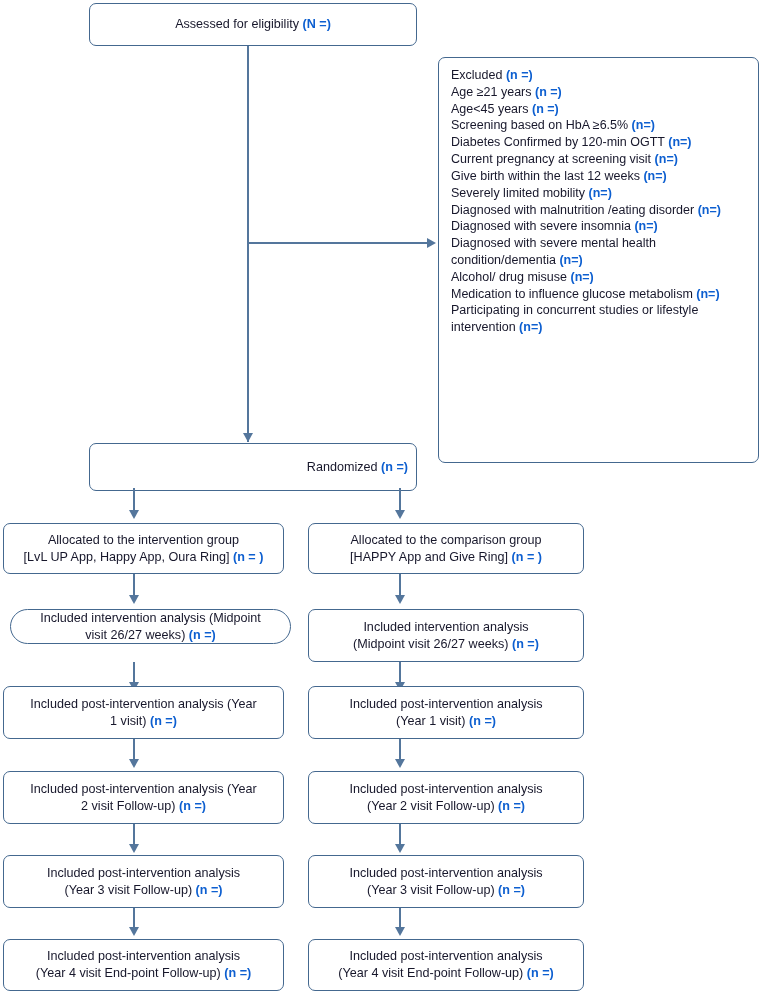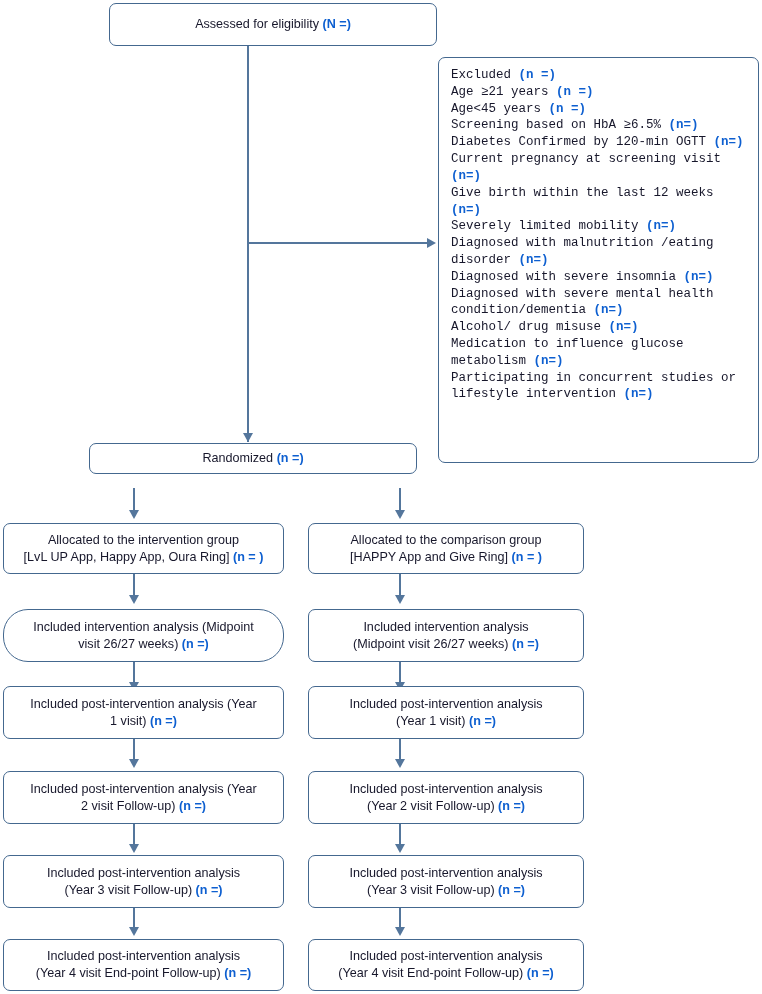--- a/index.html
+++ b/index.html
@@ -38,21 +38,20 @@
   }
   .node .inner { width: 100%; }
 
   .node.left-align {
     justify-content: flex-end;
     text-align: left;
     align-items: flex-start;
     padding: 9px 10px 9px 12px;
     line-height: 1.345;
     font-size: 12.5px;
-    font-family: Liberation Mono, monospace;
   }
 
   
   .n {
     color: #0d5fd0;
     font-weight: bold;
   }
   .exclusion-list .row { white-space: normal; }
 
   
@@ -81,21 +80,21 @@
     border-top: 5.5px solid transparent;
     border-bottom: 5.5px solid transparent;
     border-left: 9px solid #54769c;
   }
 </style>
 </head>
 <body>
 
 <div id="diagram">
 
-  <div class="node" style="left:89px; top:3px; width:328px; height:43px;margin-left:20px;">
+  <div class="node" style="left:89px; top:3px; width:328px; height:43px;">
     <div class="inner">
       <span>Assessed for eligibility </span><span class="n">(N =)</span>
     </div>
   </div>
 
   <div class="vline" style="left:247px; top:46px; height:396px;"></div>
   <div class="arrow-down" style="left:242.5px; top:433px;"></div>
 
   <div class="hline" style="left:247px; top:242px; width:181px;"></div>
   <div class="arrow-right" style="left:427px; top:237.5px;"></div>
@@ -140,21 +139,21 @@
       </div>
       <div class="row">
         <span>Medication to influence glucose metabolism </span><span class="n">(n=)</span>
       </div>
       <div class="row">
         <span>Participating in concurrent studies or lifestyle intervention </span><span class="n">(n=)</span>
       </div>
     </div>
   </div>
 
-  <div class="node" style="left:89px; top:443px; width:328px; height:31px;">
+  <div class="node" style="left:89px; top:443px; width:328px; height:48px;text-align:right;">
     <div class="inner">
       <span>Randomized </span><span class="n">(n =)</span>
     </div>
   </div>
 
   <div class="vline" style="left:133px; top:488px; height:26px;"></div>
   <div class="arrow-down" style="left:128.5px; top:510px;"></div>
 
   <div class="vline" style="left:399px; top:488px; height:26px;"></div>
   <div class="arrow-down" style="left:394.5px; top:510px;"></div>
@@ -162,21 +161,21 @@
   <div class="node" style="left:3px; top:523px; width:281px; height:51px;">
     <div class="inner">
       <span>Allocated to the intervention group</span><br>
       <span>[LvL UP App, Happy App, Oura Ring] </span><span class="n">(n = )</span>
     </div>
   </div>
 
   <div class="vline" style="left:133px; top:574px; height:24px;"></div>
   <div class="arrow-down" style="left:128.5px; top:595px;"></div>
 
-  <div class="node" style="left:3px; top:609px; width:281px; height:53px;border-radius:25px;">
+  <div class="node" style="left:10px; top:609px; width:281px; height:35px;border-radius:25px;">
     <div class="inner">
       <span>Included intervention analysis (Midpoint</span><br>
       <span>visit 26/27 weeks) </span><span class="n">(n =)</span>
     </div>
   </div>
 
   <div class="vline" style="left:133px; top:662px; height:23px;"></div>
   <div class="arrow-down" style="left:128.5px; top:682px;"></div>
 
   <div class="node" style="left:3px; top:686px; width:281px; height:53px;">

